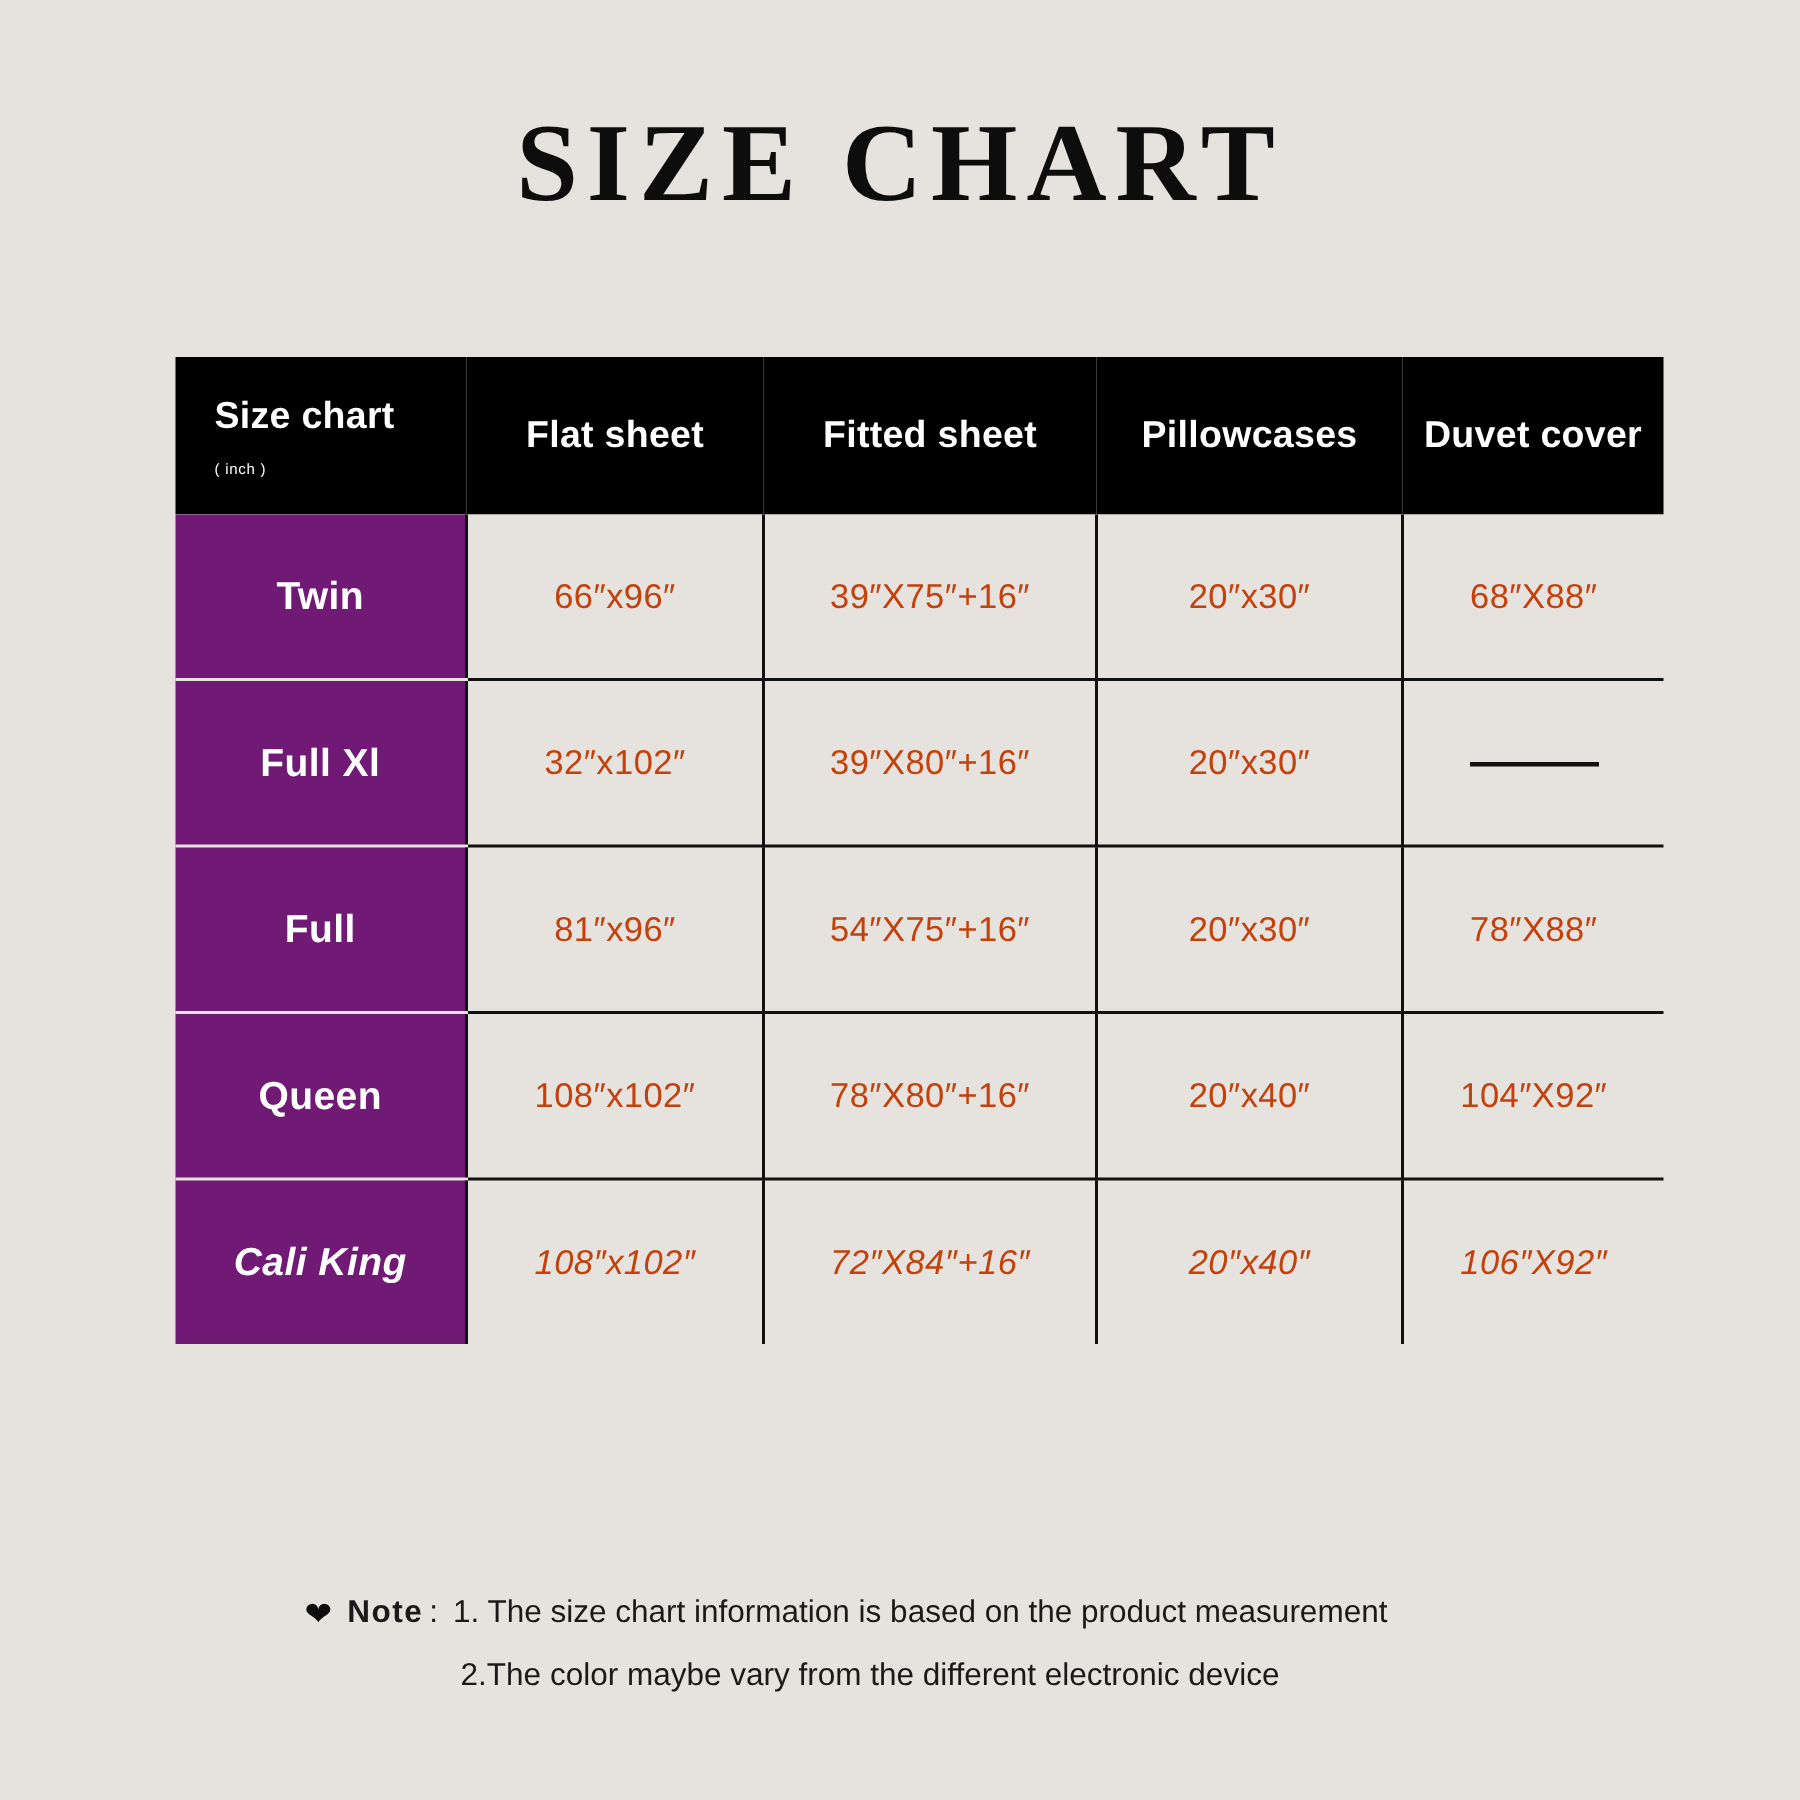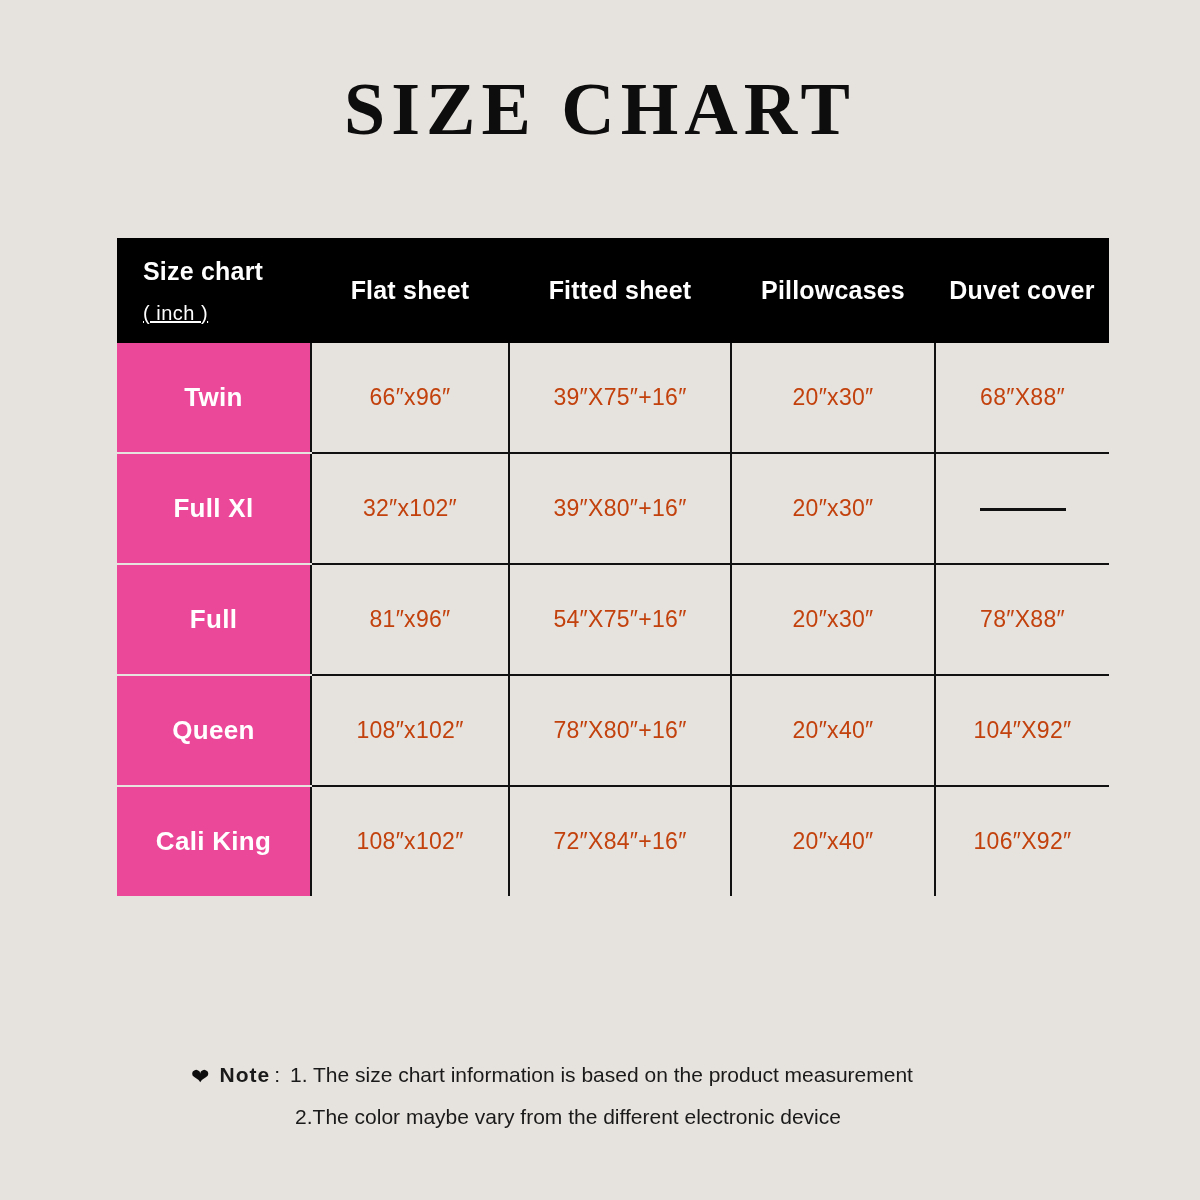--- a/index.html
+++ b/index.html
@@ -58,66 +58,66 @@
     font-weight: bold;
     text-align: center;
     letter-spacing: 0.2px;
   }
   thead th.first {
     text-align: left;
     padding-left: 26px;
   }
   .hdr-sub {
     display: block;
-    font-size: 20px;
+    font-size: 10px;
     font-weight: normal;
     margin-top: 16px;
     letter-spacing: 0.5px;
-    text-decoration: underline;
   }
   tbody tr {
     background: #e6e2dd;
   }
   tbody td {
     height: 109px;
     vertical-align: middle;
     text-align: center;
     font-size: 23px;
     color: #c2410c;
     border-bottom: 2px solid #111111;
     border-right: 2px solid #111111;
     letter-spacing: 0.3px;
   }
   tbody tr:last-child td {
     border-bottom: none;
+    font-style: italic;
   }
   tbody td:last-child {
     border-right: none;
   }
   tbody td.rowhead {
-    background: #ec4899;
+    background: #701a75;
     color: #ffffff;
     font-weight: bold;
     font-size: 26px;
     border-bottom: 2px solid #e6e2dd;
     border-right: 2px solid #111111;
   }
   tbody tr:last-child td.rowhead {
     border-bottom: none;
   }
   .dash {
     display: inline-block;
     width: 86px;
     height: 3px;
     background: #111111;
     vertical-align: middle;
   }
   .note {
     position: absolute;
-    left: 0;
+    left: 12px;
     top: 1055px;
     width: 1104px;
     text-align: center;
     font-size: 21px;
     color: #1a1a1a;
     line-height: 1.9;
   }
   .note-line1 {
     display: block;
     white-space: nowrap;

